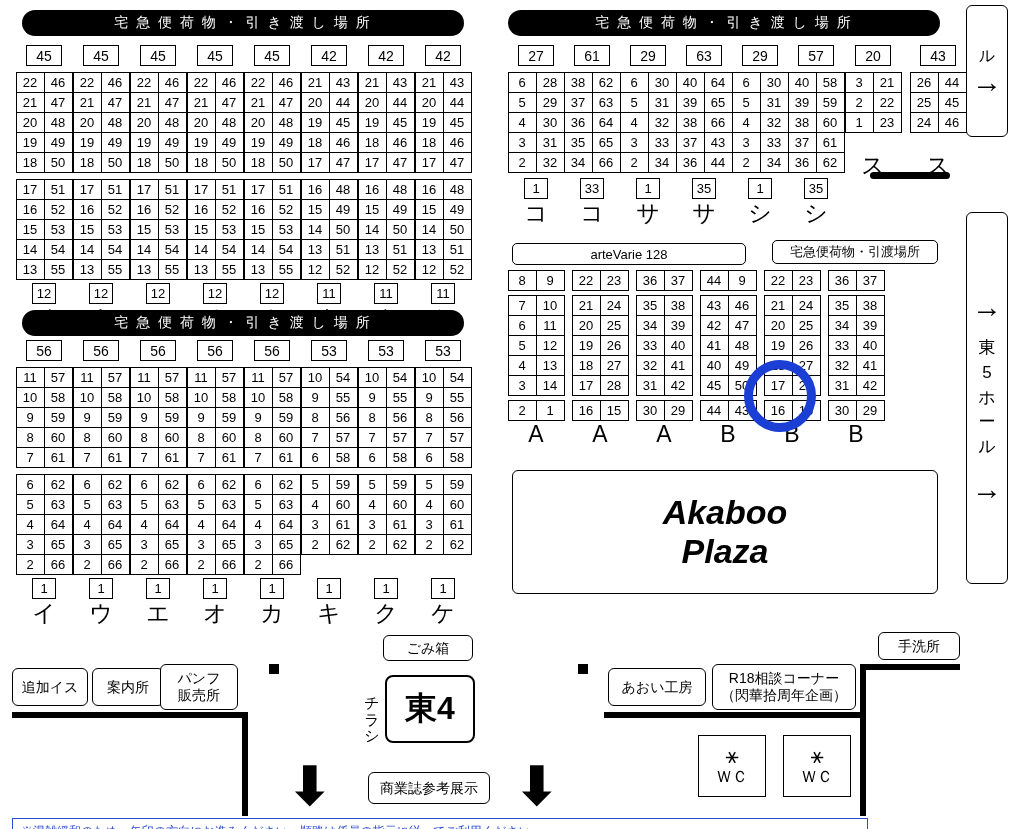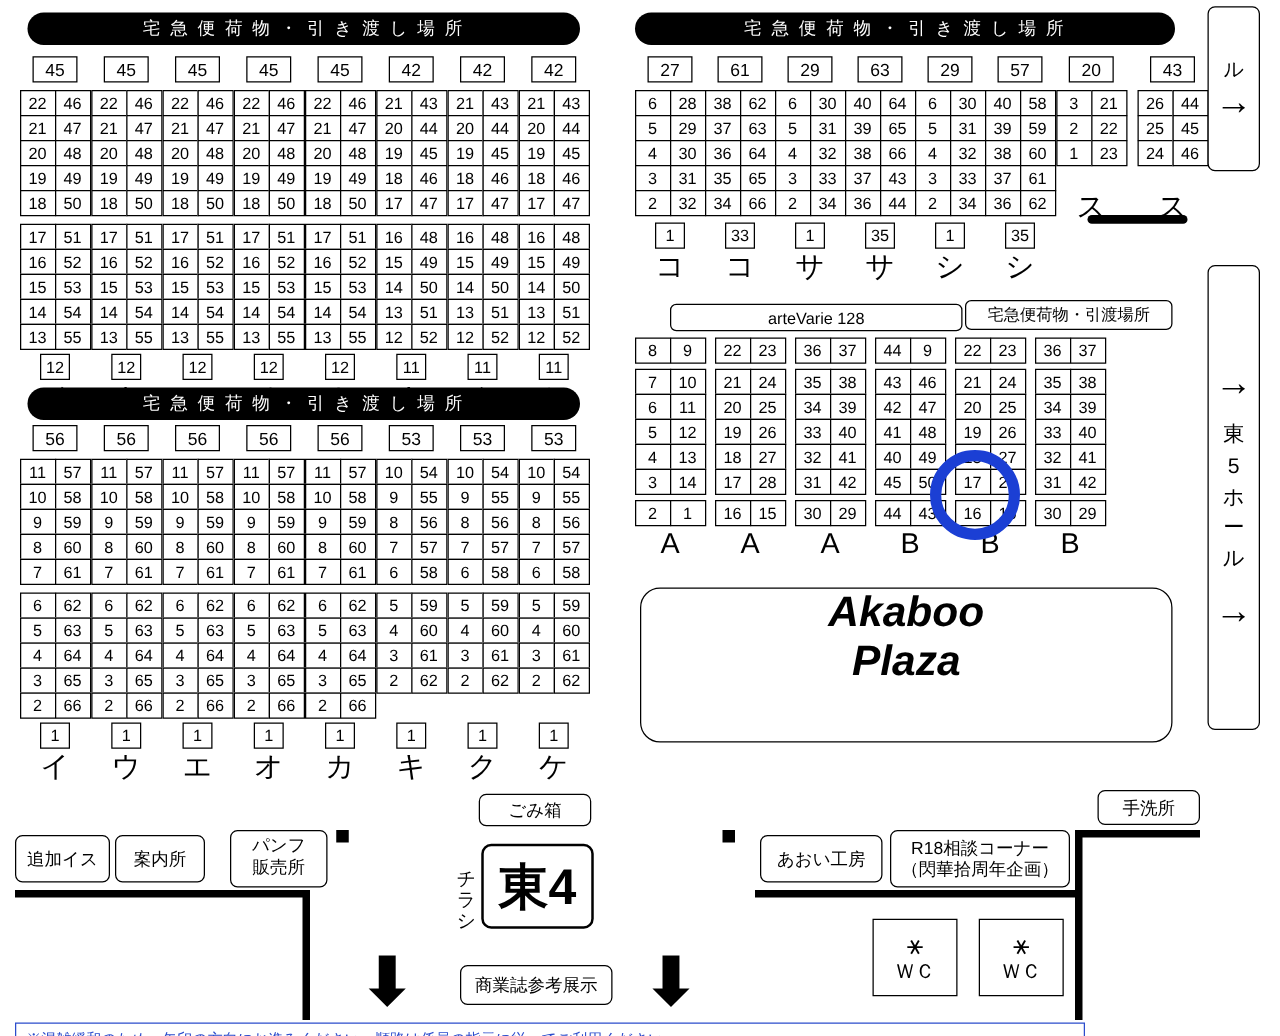--- a/index.html
+++ b/index.html
@@ -12,23 +12,23 @@
   .pair{display:flex;}
   .cell{border:1px solid #000;width:27px;height:19px;display:flex;align-items:center;justify-content:center;font-size:13px;background:#fff;margin:-0.5px;}
   .gap{height:7px;}
   .botnum{border:1px solid #000;font-size:13px;width:22px;height:19px;display:flex;align-items:center;justify-content:center;background:#fff;}
   .rowlabel{font-size:23px;line-height:1;margin-top:3px;}
   
   .hallbox{border:1px solid #000;border-radius:6px;background:#fff;display:flex;flex-direction:column;align-items:center;justify-content:center;font-size:16px;}
   .arrow{font-size:30px;line-height:1;}
   
   .rbox{border:1px solid #000;border-radius:6px;background:#fff;display:flex;align-items:center;justify-content:center;text-align:center;font-size:14px;line-height:1.2;}
-  .plaza{border:1px solid #000;border-radius:16px;background:#fff;display:flex;align-items:flex-start;justify-content:center;}
+  .plaza{border:1px solid #000;border-radius:6px;background:#fff;display:flex;align-items:center;justify-content:center;}
   .plaza span{font-style:italic;font-weight:bold;font-size:34px;line-height:1.15;text-align:center;font-family:"Liberation Sans",sans-serif;}
-  .higashi{border:2px solid #000;border-radius:8px;background:#fff;display:flex;align-items:center;justify-content:center;font-size:40px;font-weight:bold;}
+  .higashi{border:2px solid #000;border-radius:8px;background:#fff;display:flex;align-items:center;justify-content:center;font-size:32px;font-weight:bold;}
   .vert{writing-mode:vertical-rl;text-orientation:upright;font-size:15px;}
   .sq{width:10px;height:10px;background:#000;}
   .wcbox{border:1px solid #000;background:#fff;display:flex;flex-direction:column;align-items:center;justify-content:center;font-size:16px;}
   .wcicon{font-size:22px;line-height:1;}
   .bigarrow{font-size:52px;line-height:1;font-weight:bold;}
   .hl{color:#1b3fd4;font-weight:bold;}
   .circle{border:9px solid #1b3fd4;border-radius:50%;width:54px;height:54px;}
   .hdrsmall{border:1px solid #000;border-radius:5px;background:#fff;font-size:13px;display:flex;align-items:center;justify-content:center;}
   .thickline{background:#000;height:7px;border-radius:4px;}
   .wall{background:#000;}
@@ -1020,21 +1020,21 @@
       <div class="pair">
         <div class="cell">24</div>
         <div class="cell">46</div>
       </div>
       <div class="rowlabel" style="margin-top: 22px;">ス</div>
     </div>
   </div>
 
 <div class="abs thickline" style="left:870px;top:172px;width:80px;"></div>
 
-<div class="abs hdrsmall" style="left:536px;top:243px;width:232px;height:20px;">
+<div class="abs hdrsmall" style="left:512px;top:243px;width:232px;height:20px;">
   <span>arteVarie 128</span>
 </div>
 <div class="abs hdrsmall" style="left:772px;top:240px;width:164px;height:22px;">
   <span>宅急便荷物・引渡場所</span>
 </div>
 
 <div class="abs" id="rightbottom" style="left:508px;top:270px;">
     <div class="colgrp" style="position: absolute; left: 0px; top: 0px;">
       <div class="pair">
         <div class="cell">8</div>
@@ -1272,21 +1272,21 @@
 <div class="abs rbox" style="left:878px;top:632px;width:80px;height:26px;">
   <span>手洗所</span>
 </div>
 
 <div class="abs rbox" style="left:12px;top:668px;width:74px;height:36px;">
   <span>追加イス</span>
 </div>
 <div class="abs rbox" style="left:92px;top:668px;width:70px;height:36px;">
   <span>案内所</span>
 </div>
-<div class="abs rbox" style="left:184px;top:664px;width:76px;height:44px;white-space:pre-line;font-family:Liberation Mono, monospace;">
+<div class="abs rbox" style="left:160px;top:664px;width:76px;height:44px;white-space:pre-line;">
   <span>パンフ
 販売所</span>
 </div>
 
 <div class="abs sq" style="left:269px;top:664px;"></div>
 <div class="abs sq" style="left:578px;top:664px;"></div>
 
 <div class="abs" style="left:362px;top:686px;">
   <div class="vert">チラシ</div>
 </div>

